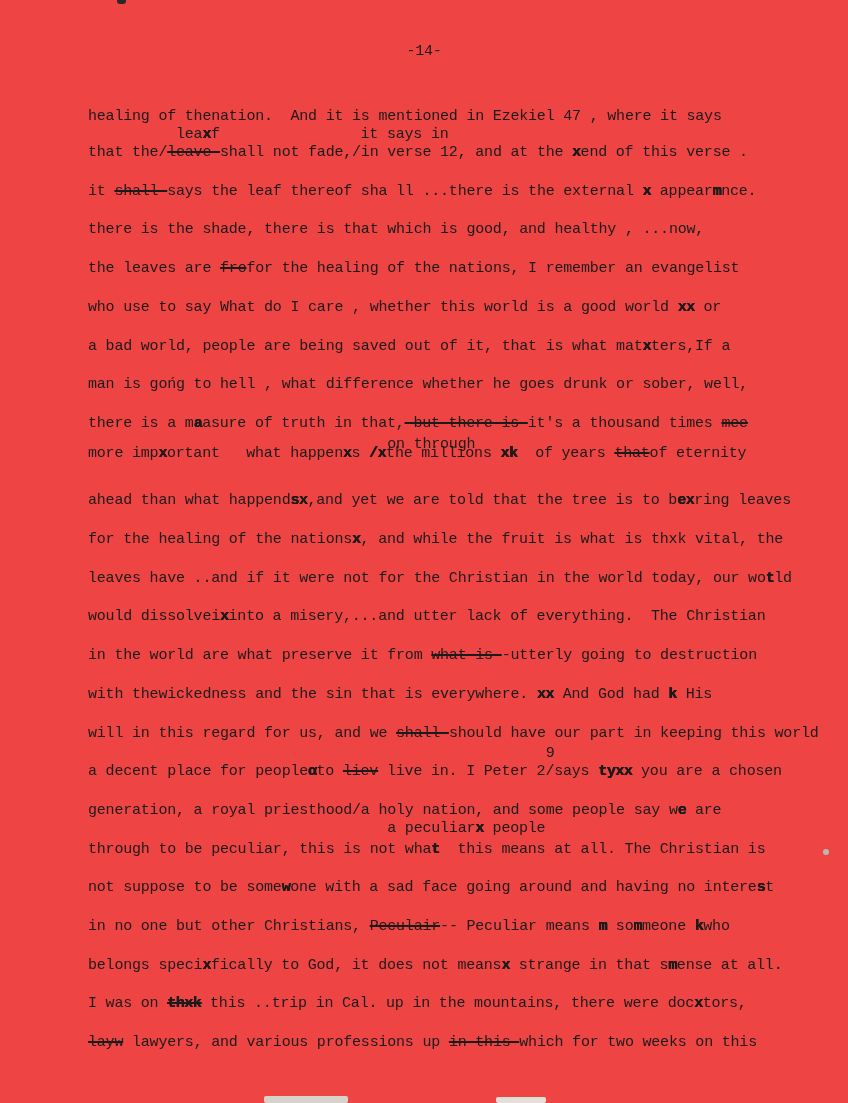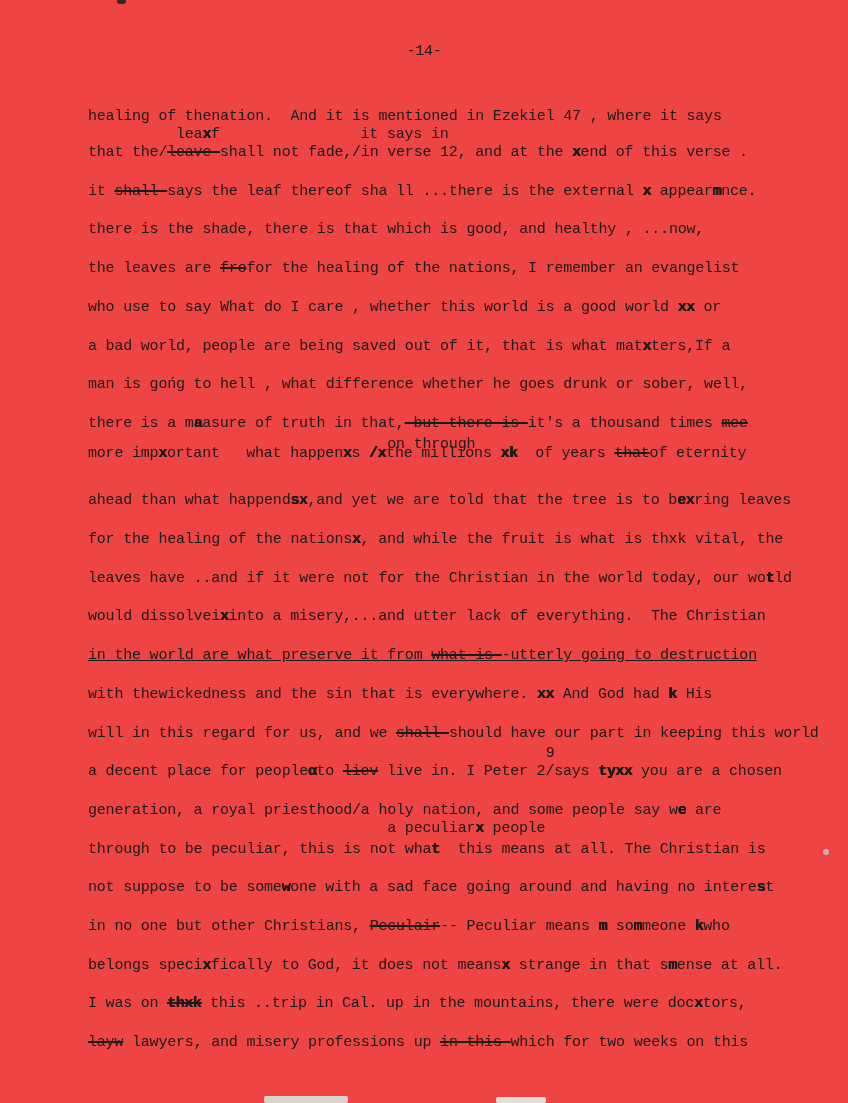--- a/index.html
+++ b/index.html
@@ -48,33 +48,33 @@
       <div class="line" style="top: 297.8px;"><span>who use to say What do I care , whether this world is a good world </span><span class="xo">xx</span><span> or</span></div>
       <div class="line" style="top: 336.5px;"><span>a bad world, people are being saved out of it, that is what mat</span><span class="xo">x</span><span>ters,If a</span></div>
       <div class="line" style="top: 375.2px;"><span>man is gońg to hell , what difference whether he goes drunk or sober, well,</span></div>
       <div class="line" style="top: 413.9px;"><span>there is a m</span><span class="xo">a</span><span>asure of truth in that,</span><span class="st">-but there is-</span><span>it's a thousand times </span><span class="st">mee</span></div>
       <div class="line" style="top: 434.6px;"><span>                                  on through</span></div>
       <div class="line" style="top: 444px;"><span>more imp</span><span class="xo">x</span><span>ortant   what happen</span><span class="xo">x</span><span>s </span><span class="xo">/x</span><span>the millions </span><span class="xo">xk</span><span>  of years </span><span class="st">that</span><span>of eternity</span></div>
       <div class="line" style="top: 491.3px;"><span>ahead than what happend</span><span class="xo">sx</span><span>,and yet we are told that the tree is to b</span><span class="xo">ex</span><span>ring leaves</span></div>
       <div class="line" style="top: 530px;"><span>for the healing of the nations</span><span class="xo">x</span><span>, and while the fruit is what is thxk vital, the</span></div>
       <div class="line" style="top: 568.7px; font-family: Liberation Mono, monospace;"><span>leaves have ..and if it were not for the Christian in the world today, our wo</span><span class="xo">t</span><span>ld</span></div>
       <div class="line" style="top: 607.4px;"><span>would dissolvei</span><span class="xo">x</span><span>into a misery,...and utter lack of everything.  The Christian</span></div>
-      <div class="line" style="top: 646.1px; text-decoration: underline;"><span>in the world are what preserve it from </span><span class="st">what is-</span><span>-utterly going to destruction</span></div>
+      <div class="line" style="top: 646.1px;"><span>in the world are what preserve it from </span><span class="st">what is-</span><span>-utterly going to destruction</span></div>
       <div class="line" style="top: 684.8px;"><span>with thewickedness and the sin that is everywhere. </span><span class="xo">xx</span><span> And God had </span><span class="xo">k</span><span> His</span></div>
       <div class="line" style="top: 723.5px; text-align: center;"><span>will in this regard for us, and we </span><span class="st">shall-</span><span>should have our part in keeping this world</span></div>
       <div class="line" style="top: 744.2px;"><span>                                                    9</span></div>
       <div class="line" style="top: 762.2px;"><span>a decent place for people</span><span class="xo">α</span><span>to </span><span class="st">liev</span><span> live in. I Peter 2/says </span><span class="xo">tyxx</span><span> you are a chosen</span></div>
       <div class="line" style="top: 819px;"><span>                                  a peculiar</span><span class="xo">x</span><span> people</span></div>
       <div class="line" style="top: 800.9px;"><span>generation, a royal priesthood/a holy nation, and some people say w</span><span class="xo">e</span><span> are</span></div>
       <div class="line" style="top: 839.6px;"><span>through to be peculiar, this is not wha</span><span class="xo">t</span><span>  this means at all. The Christian is</span></div>
       <div class="line" style="top: 878.3px;"><span>not suppose to be some</span><span class="xo">w</span><span>one with a sad face going around and having no intere</span><span class="xo">s</span><span>t</span></div>
       <div class="line" style="top: 917px;"><span>in no one but other Christians, </span><span class="st">Peculair</span><span>-- Peculiar means </span><span class="xo">m</span><span> so</span><span class="xo">m</span><span>meone </span><span class="xo">k</span><span>who</span></div>
       <div class="line" style="top: 955.7px;"><span>belongs speci</span><span class="xo">x</span><span>fically to God, it does not means</span><span class="xo">x</span><span> strange in that s</span><span class="xo">m</span><span>ense at all.</span></div>
       <div class="line" style="top: 994.4px;"><span>I was on </span><span class="st xo">thxk</span><span> this ..trip in Cal. up in the mountains, there were doc</span><span class="xo">x</span><span>tors,</span></div>
-      <div class="line" style="top: 1033.1px;"><span class="st">layw</span><span> lawyers, and misery professions up </span><span class="st">in this-</span><span>which for two weeks on this</span></div>
+      <div class="line" style="top: 1033.1px;"><span class="st">layw</span><span> lawyers, and various professions up </span><span class="st">in this-</span><span>which for two weeks on this</span></div>
     </div>
   <div>
       <div class="artifact" style="left: 117px; top: 0px; width: 9px; height: 4px; background: rgb(42, 42, 42); border-radius: 0px 0px 3px 3px;"></div>
       <div class="artifact" style="left: 823px; top: 849px; width: 6px; height: 6px; background: rgb(188, 184, 177); border-radius: 50%;"></div>
       <div class="artifact" style="left: 264px; top: 1096px; width: 84px; height: 7px; background: rgb(215, 211, 203); border-radius: 2px;"></div>
       <div class="artifact" style="left: 496px; top: 1097px; width: 50px; height: 6px; background: rgb(227, 223, 216); border-radius: 2px;"></div>
     </div>
 </div>
 
 </body></html>

